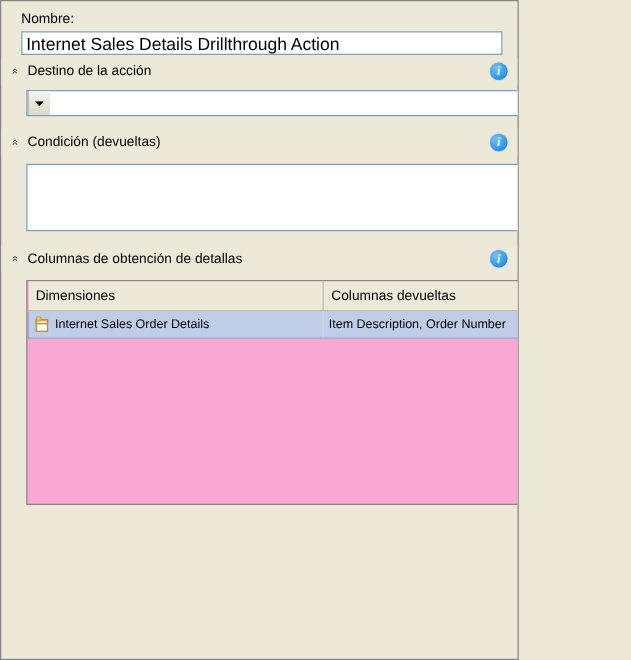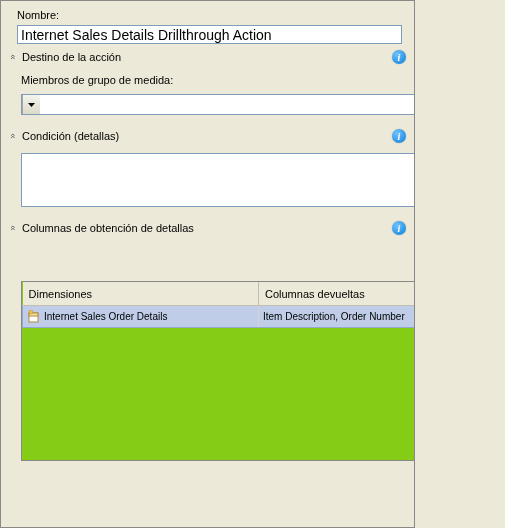--- a/index.html
+++ b/index.html
@@ -114,24 +114,23 @@
     box-sizing: border-box;
     padding: 3px;
   }
   .grid-wrap {
     padding: 6px 16px 8px 20px;
   }
   .grid {
     width: 466px;
     height: 180px;
     border: 1px solid #888;
-    background: #84cc16;
+    background: #f9a8d4;
     box-sizing: border-box;
     overflow: hidden;
-    margin-top: 36px;
   }
   .grid table {
     width: 100%;
     border-collapse: collapse;
     table-layout: fixed;
   }
   .grid th {
     text-align: left;
     font-weight: normal;
     background: #ece9d8;
@@ -204,34 +203,33 @@
       <input type="text" class="text-input" value="Internet Sales Details Drillthrough Action" style="">
     </div>
 
     <div class="sections">
 
       <div class="section-header">
         <span class="chevron" style="display: inline-block; transform: rotate(90deg);">«</span>
         <span class="section-title">Destino de la acción</span>
         <span class="info-icon">i</span>
       </div>
-      <div class="subtle-label" style="padding-top:6px;">Miembros de grupo de medida:</div>
       <div class="select-wrap">
         <div class="select-like">
           <div class="sel-btn">
             <svg width="7" height="4" viewBox="0 0 7 4">
               <polygon points="0,0 7,0 3.5,4" fill="#000"></polygon>
             </svg>
           </div>
         </div>
       </div>
 
       <div class="section-header">
         <span class="chevron" style="display: inline-block; transform: rotate(90deg);">«</span>
-        <span class="section-title">Condición (detallas)</span>
+        <span class="section-title">Condición (devueltas)</span>
         <span class="info-icon">i</span>
       </div>
       <div class="textarea-wrap">
         <textarea class="cond" style=""></textarea>
       </div>
 
       <div class="section-header">
         <span class="chevron" style="display: inline-block; transform: rotate(90deg);">«</span>
         <span class="section-title">Columnas de obtención de detallas</span>
         <span class="info-icon">i</span>

